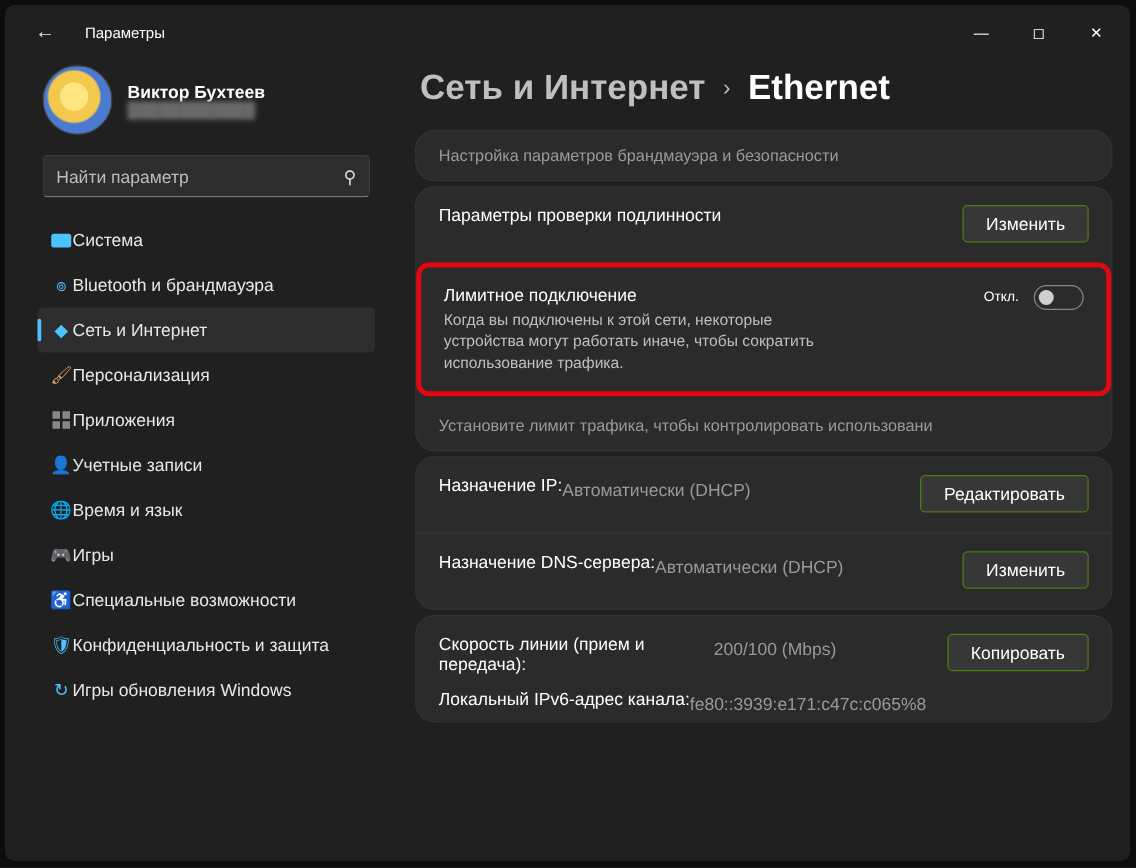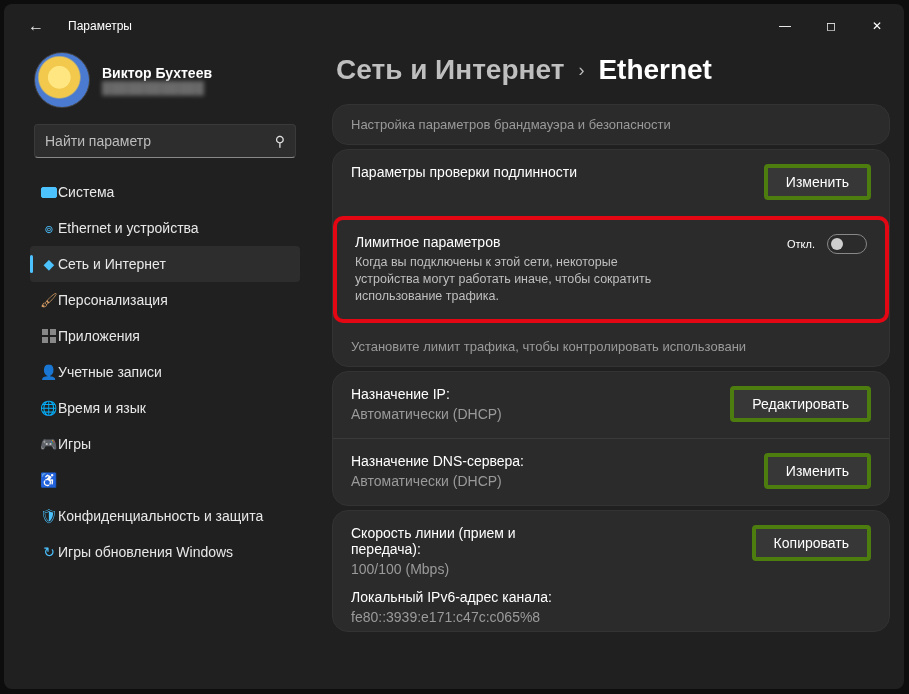--- a/index.html
+++ b/index.html
@@ -93,21 +93,21 @@
   margin-bottom:4px;
 }
 .row {
   display:flex; align-items:flex-start; justify-content:space-between;
   padding: 14px 18px;
   gap: 16px;
 }
 .label-main { font-size:14px; color:#fff; }
 .label-desc { font-size:12.5px; color:#bfbfbf; margin-top:4px; line-height:1.35; max-width:300px;}
 .btn {
-  background:#373737; border:4px solid #4d7c0f; color:#fff;
+  background:#373737; border:1px solid #4d7c0f; color:#fff;
   font-size:14px; padding:6px 18px; border-radius:4px; cursor:pointer;
 }
 .toggle-wrap { display:flex; align-items:center; gap:12px;}
 .toggle-label { font-size:11px; color:#fff;}
 .toggle {
   width:40px; height:20px; border-radius:10px; border:1px solid #888;
   background:#2b2b2b; position:relative; cursor:pointer;
 }
 .toggle::after {
   content:""; position:absolute; left:3px; top:3px; width:12px; height:12px;
@@ -117,21 +117,21 @@
 .highlight {
   border: 4px solid #e30613;
   border-radius: 10px;
   margin: 2px 0 4px 0;
 }
 .highlight .row { border-top:none; }
 .subinfo-row {
   padding: 14px 18px 6px 18px;
   display:flex; justify-content:space-between; align-items:flex-start;
 }
-.subinfo-row .lbls { display:flex; flex-direction:column; }
+.subinfo-row .lbls { display:flex; flex-direction:row; }
 .subinfo-row .lbl-t { font-size:14px; color:#fff;}
 .subinfo-row .lbl-v { font-size:14px; color:#9a9a9a; margin-top:4px;}
 .sec { padding-bottom:10px;}
 .main::-webkit-scrollbar{width:4px;} .main::-webkit-scrollbar-thumb{background:#444;}
 </style>
 </head>
 <body>
 
 <div class="window">
   <div class="titlebar">
@@ -161,21 +161,21 @@
       </div>
       <ul class="nav">
         <li class="nav-item">
             <span class="ic">
               <span class="ic-display"></span>
             </span>
             <span>Система</span>
           </li>
         <li class="nav-item">
             <span class="ic ic-bt">๏</span>
-            <span>Ethernet и устройства</span>
+            <span>Bluetooth и брандмауэра</span>
           </li>
         <li class="nav-item active">
             <span class="ic ic-wifi">◆</span>
             <span>Сеть и Интернет</span>
           </li>
         <li class="nav-item">
             <span class="ic ic-brush">🖌</span>
             <span>Персонализация</span>
           </li>
         <li class="nav-item">
@@ -196,20 +196,21 @@
         <li class="nav-item">
             <span class="ic ic-time">🌐</span>
             <span>Время и язык</span>
           </li>
         <li class="nav-item">
             <span class="ic ic-game">🎮</span>
             <span>Игры</span>
           </li>
         <li class="nav-item">
             <span class="ic ic-access">♿</span>
+            <span>Специальные возможности</span>
           </li>
         <li class="nav-item">
             <span class="ic ic-priv">🛡</span>
             <span>Конфиденциальность и защита</span>
           </li>
         <li class="nav-item">
             <span class="ic ic-upd">↻</span>
             <span>Игры обновления Windows</span>
           </li>
       </ul>
@@ -228,21 +229,21 @@
 
       <div class="card">
         <div class="row">
           <span class="label-main">Параметры проверки подлинности</span>
           <button class="btn">Изменить</button>
         </div>
 
         <div class="highlight">
           <div class="row">
             <div>
-              <div class="label-main">Лимитное параметров</div>
+              <div class="label-main">Лимитное подключение</div>
               <div class="label-desc">Когда вы подключены к этой сети, некоторые устройства могут работать иначе, чтобы сократить использование трафика.</div>
             </div>
             <div class="toggle-wrap">
               <span class="toggle-label">Откл.</span>
               <div class="toggle"></div>
             </div>
           </div>
         </div>
 
         <div class="link-row">Установите лимит трафика, чтобы контролировать использовани</div>
@@ -264,21 +265,21 @@
           </div>
           <button class="btn">Изменить</button>
         </div>
         <div class="sec"></div>
       </div>
 
       <div class="card">
         <div class="subinfo-row">
           <div class="lbls">
             <span class="lbl-t" style="max-width:220px;">Скорость линии (прием и передача):</span>
-            <span class="lbl-v">100/100 (Mbps)</span>
+            <span class="lbl-v">200/100 (Mbps)</span>
           </div>
           <button class="btn">Копировать</button>
         </div>
         <div class="subinfo-row" style="padding-top:6px;">
           <div class="lbls">
             <span class="lbl-t">Локальный IPv6-адрес канала:</span>
             <span class="lbl-v">fe80::3939:e171:c47c:c065%8</span>
           </div>
         </div>
       </div>

